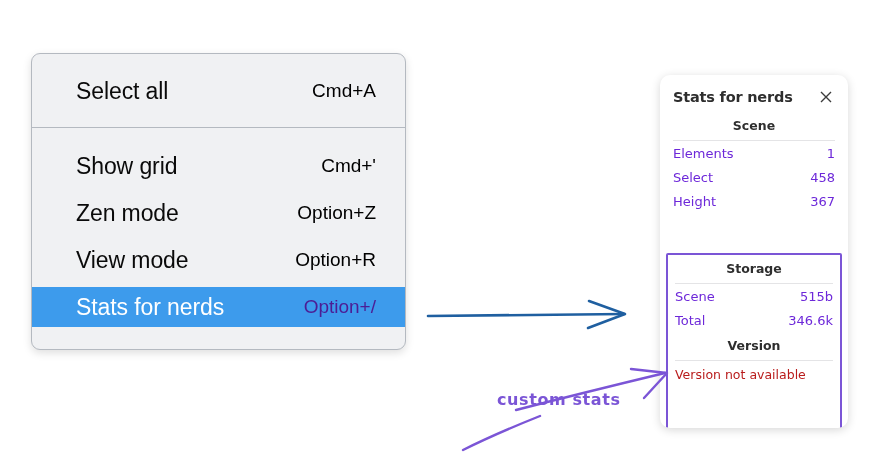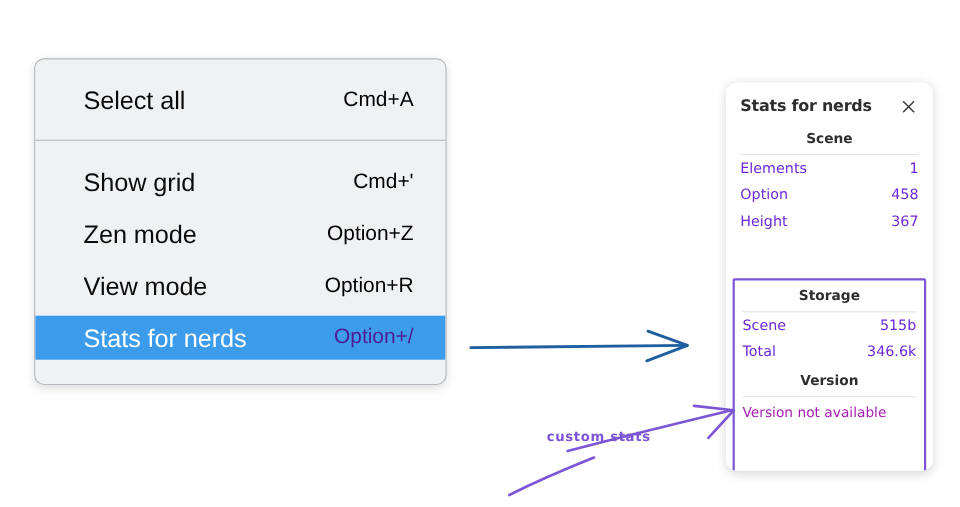--- a/index.html
+++ b/index.html
@@ -126,21 +126,21 @@
     justify-content: space-between;
     align-items: flex-end;
     font-size: 13px;
     color: #6d28d9;
     padding: 5px 0 4px;
   }
   .sp-row .sp-k { white-space: nowrap; }
   .sp-row .sp-v { white-space: nowrap; }
   .sp-note {
     font-size: 12.5px;
-    color: #a21caf;
+    color: #b91c1c;
     padding: 6px 0 4px;
     white-space: nowrap;
   }
 
   
   #storage-version-group {
     position: absolute;
     left: 6px;
     top: 178px;
     width: 176px;
@@ -157,21 +157,21 @@
     position: absolute;
     left: 0; top: 0;
     width: 873px; height: 461px;
     pointer-events: none;
   }
   #annotation-label-custom-stats {
     position: absolute;
     left: 497px;
     top: 390px;
     font-family: "DejaVu Sans", sans-serif;
-    font-size: 12px;
+    font-size: 16px;
     font-weight: bold;
     color: #7b55d6;
     letter-spacing: 0.6px;
     white-space: nowrap;
   }
 </style>
 </head>
 <body>
 
 <div id="context-menu">
@@ -221,21 +221,21 @@
       </span>
     </div>
 
     <div class="sp-section-head">Scene</div>
 
     <div class="sp-row">
       <span class="sp-k">Elements</span>
       <span class="sp-v">1</span>
     </div>
     <div class="sp-row">
-      <span class="sp-k">Option</span>
+      <span class="sp-k">Select</span>
       <span class="sp-v">458</span>
     </div>
     <div class="sp-row">
       <span class="sp-k">Height</span>
       <span class="sp-v">367</span>
     </div>
 
   </div>
 
   <div id="storage-version-group">

